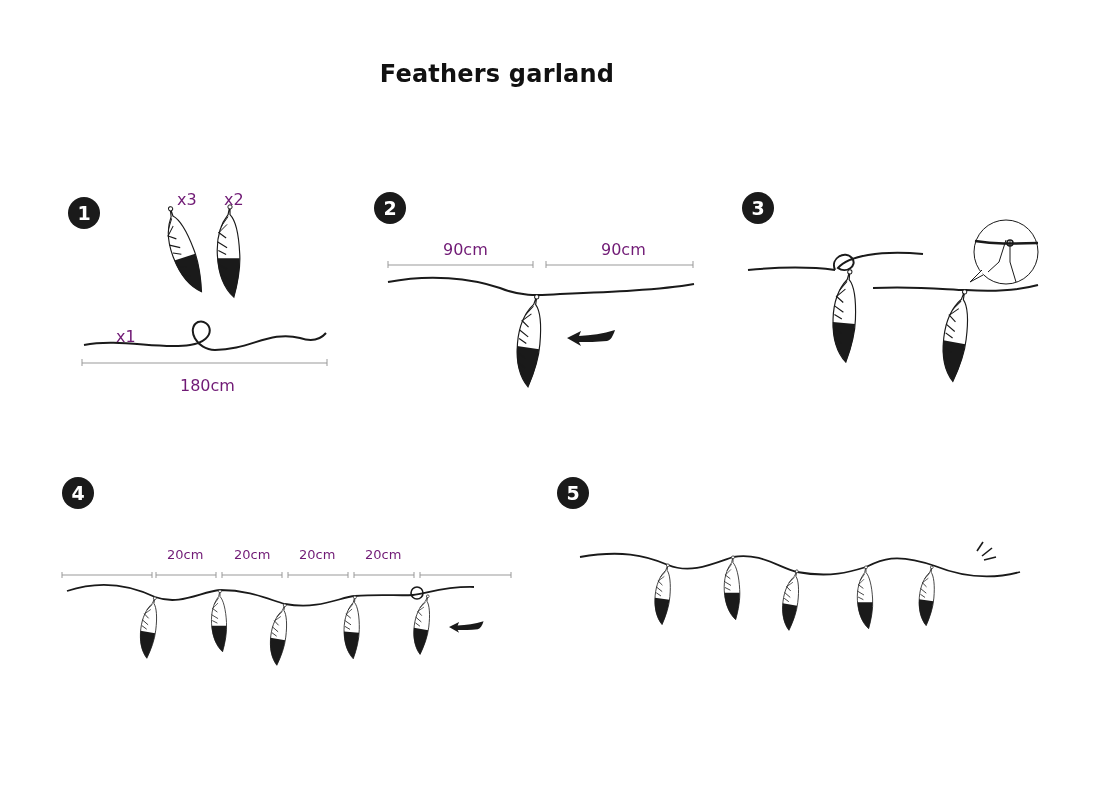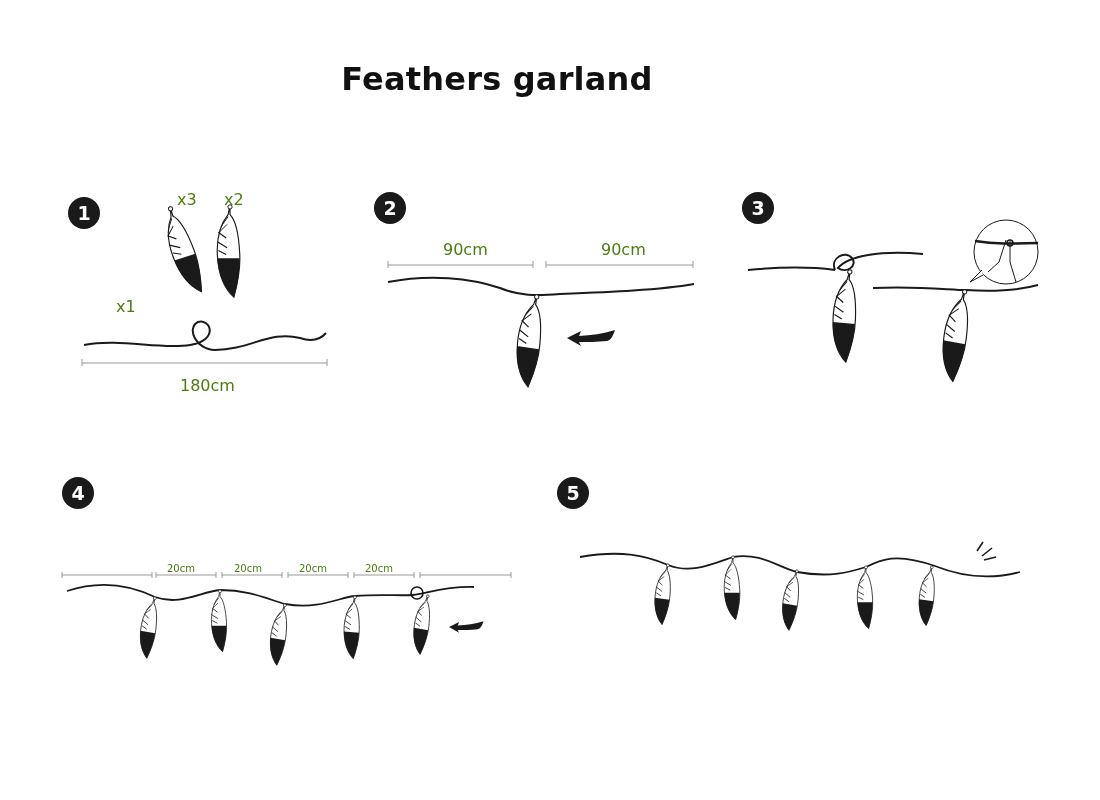--- a/index.html
+++ b/index.html
@@ -1,20 +1,20 @@
 <!DOCTYPE html>
 <html><head>
 <meta charset="utf-8">
 <style>
   html,body{margin:0;padding:0;background:#fff;}
   body{width:1100px;height:800px;position:relative;overflow:hidden;font-family:"DejaVu Sans","Liberation Sans",sans-serif;color:#111;}
-  #title{position:absolute;left:0;width:994px;top:60px;text-align:center;font-size:32px;font-weight:bold;letter-spacing:0.2px;}
+  #title{position:absolute;left:0;width:994px;top:60px;text-align:center;font-size:24px;font-weight:bold;letter-spacing:0.2px;}
   .badge{position:absolute;width:32px;height:32px;border-radius:50%;background:#1a1a1a;color:#fff;font-weight:bold;font-size:19px;text-align:center;line-height:32px;}
-  .lbl{position:absolute;font-size:16px;color:#4d7c0f;}
-  .lbl.sm{font-size:10px;margin-top:16px;}
+  .lbl{position:absolute;font-size:16px;color:#701a75;}
+  .lbl.sm{font-size:13px;}
   svg.art{position:absolute;left:0;top:0;width:1100px;height:800px;}
 </style>
 </head>
 <body>
 
 <div id="title">Feathers garland</div>
 
 <svg class="art" viewBox="0 0 1100 800">
   <defs>
 
@@ -113,21 +113,21 @@
 </svg>
 
 <div class="badge" style="left:68px;top:197px;">1</div>
 <div class="badge" style="left:374px;top:192px;">2</div>
 <div class="badge" style="left:742px;top:192px;">3</div>
 <div class="badge" style="left:62px;top:477px;">4</div>
 <div class="badge" style="left:557px;top:477px;">5</div>
 
 <div class="lbl" style="left:177px;top:190px;">x3</div>
 <div class="lbl" style="left:224px;top:190px;">x2</div>
-<div class="lbl" style="left:116px;top:297px;">x1</div>
+<div class="lbl" style="left:116px;top:327px;">x1</div>
 <div class="lbl" style="left:180px;top:376px;text-align:center;">180cm</div>
 
 <div class="lbl" style="left:443px;top:240px;">90cm</div>
 <div class="lbl" style="left:601px;top:240px;">90cm</div>
 
 <div class="lbl sm" style="left:167px;top:547px;">20cm</div>
 <div class="lbl sm" style="left:234px;top:547px;">20cm</div>
 <div class="lbl sm" style="left:299px;top:547px;">20cm</div>
 <div class="lbl sm" style="left:365px;top:547px;">20cm</div>
 

